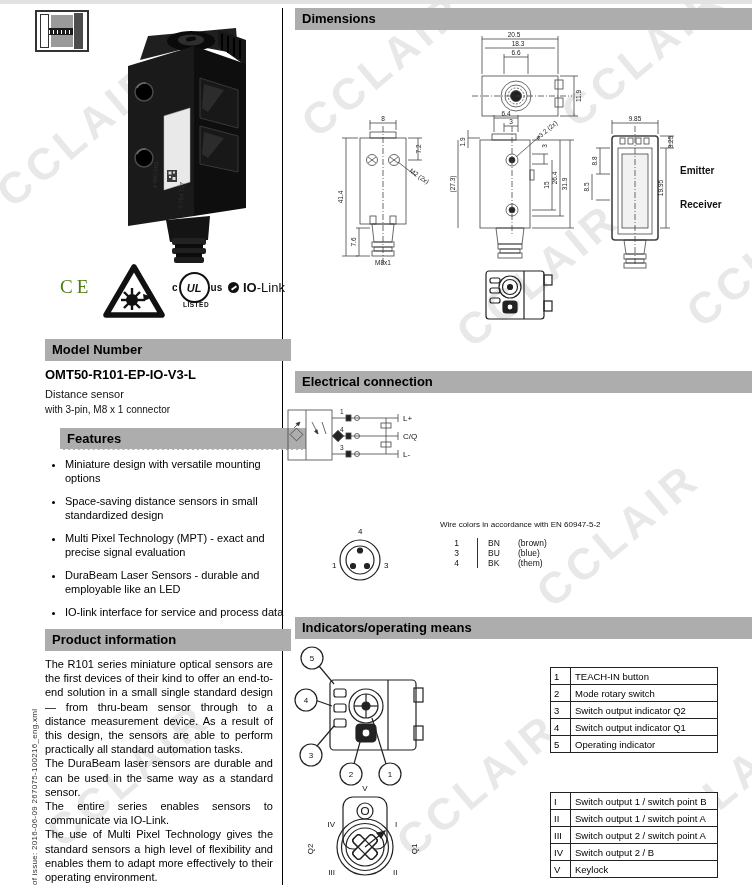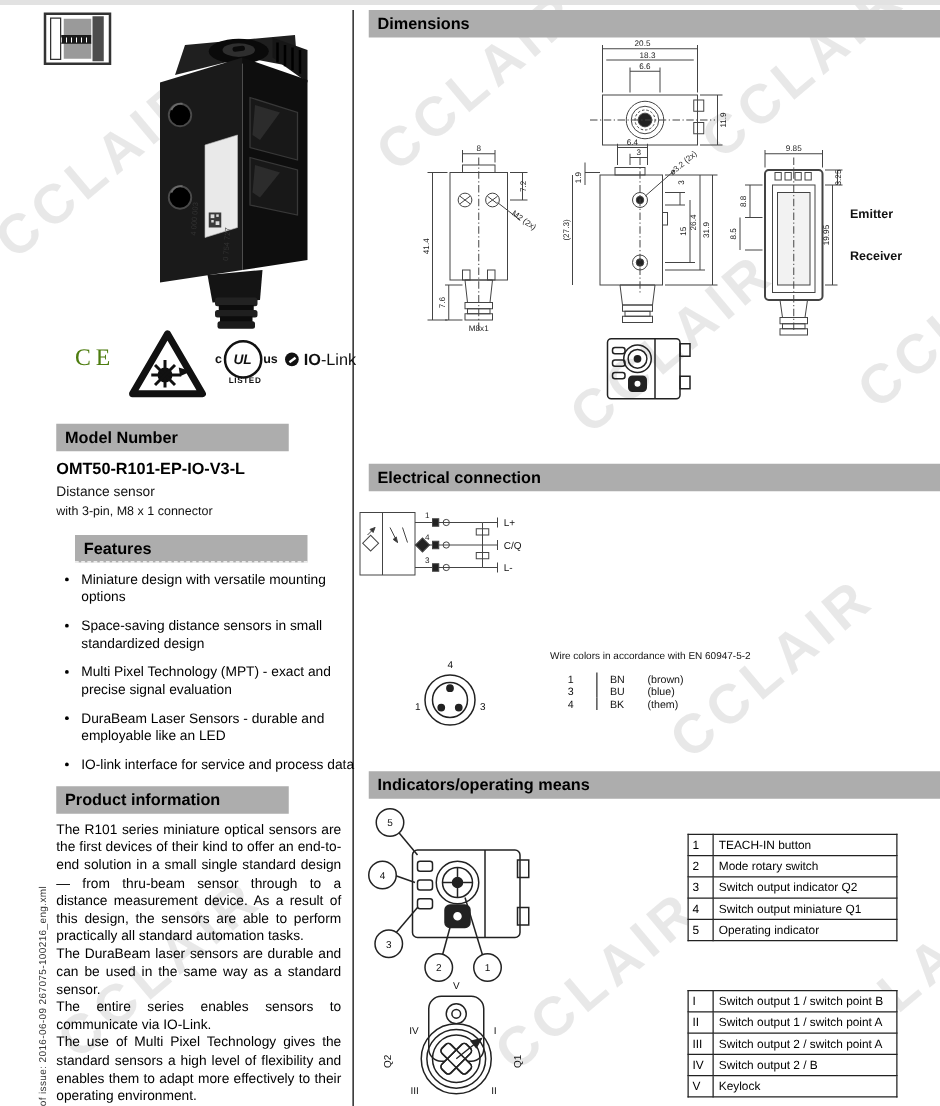--- a/index.html
+++ b/index.html
@@ -4,21 +4,21 @@
 <style>
   html,body{margin:0;padding:0;}
   body{font-family:"Liberation Sans","DejaVu Sans",sans-serif;background:#fff;}
   #page{position:relative;width:752px;height:885px;background:#fff;overflow:hidden;}
   .abs{position:absolute;}
   .wm{position:absolute;font-size:44px;font-weight:bold;letter-spacing:5px;color:#d7d7d7;opacity:.55;transform:rotate(-40deg);z-index:0;pointer-events:none;font-family:"Liberation Sans",sans-serif;}
   .z{z-index:1;}
   .topstrip{left:0;top:0;width:752px;height:4px;background:#e2e2e2;}
   .divider{left:282px;top:8px;width:0;height:877px;border-left:1.5px solid #000;}
   .bar{background:#adadad;color:#000;font-weight:bold;font-size:13px;line-height:22px;height:22px;padding-left:7px;box-sizing:border-box;}
-  .bar-left{left:45px;width:186px;}
+  .bar-left{left:45px;width:246px;}
   .bar-right{left:295px;width:538px;}
   .bar-dashed{border-bottom:1.5px dashed #fff;margin-left:15px;}
   .modelnum{font-size:13px;font-weight:bold;color:#000;}
   .subtitle{font-size:11px;color:#111;}
   .subtitle2{font-size:10px;color:#111;}
   ul.features{margin:0;padding-left:17px;font-size:11px;line-height:14px;color:#000;}
   ul.features li{margin-bottom:9px;}
   .pinfo{font-size:11px;line-height:14.2px;color:#000;text-align:justify;}
   .pinfo p{margin:0;}
   table.dt{border-collapse:collapse;font-size:9.5px;color:#000;background:#fff;}
@@ -460,21 +460,21 @@
       <tr>
           <td class="k">2</td>
           <td>Mode rotary switch</td>
         </tr>
       <tr>
           <td class="k">3</td>
           <td>Switch output indicator Q2</td>
         </tr>
       <tr>
           <td class="k">4</td>
-          <td>Switch output miniature Q1</td>
+          <td>Switch output indicator Q1</td>
         </tr>
       <tr>
           <td class="k">5</td>
           <td>Operating indicator</td>
         </tr>
     </tbody>
   </table>
 
   <svg class="abs z" style="left:305px;top:783px" width="118" height="102" viewBox="0 0 118 102">
     <g class="lnb">

